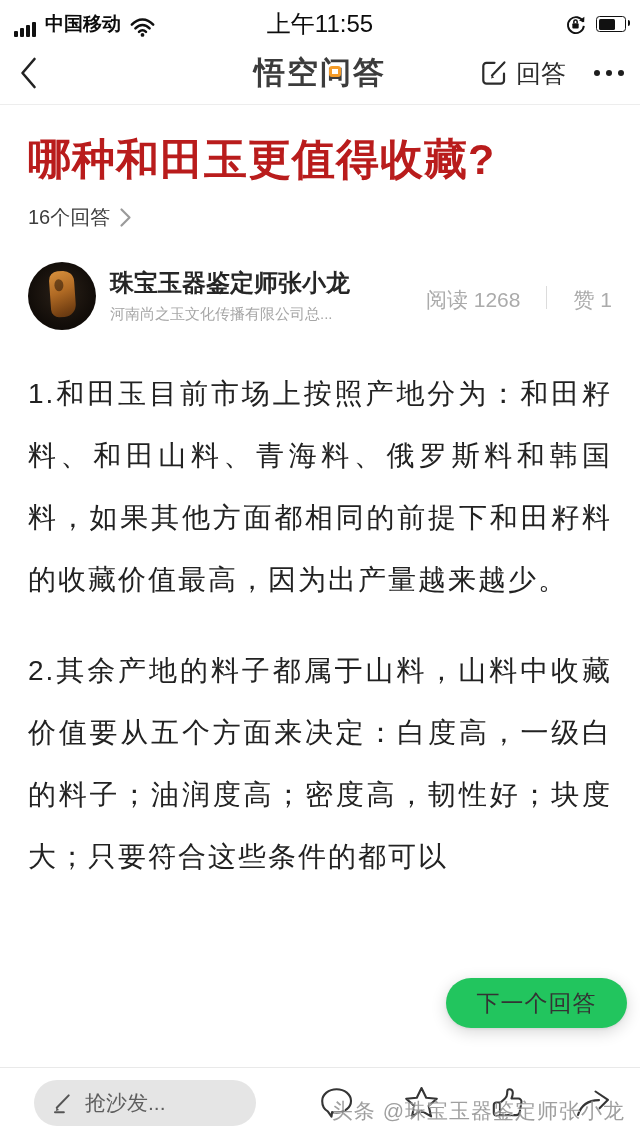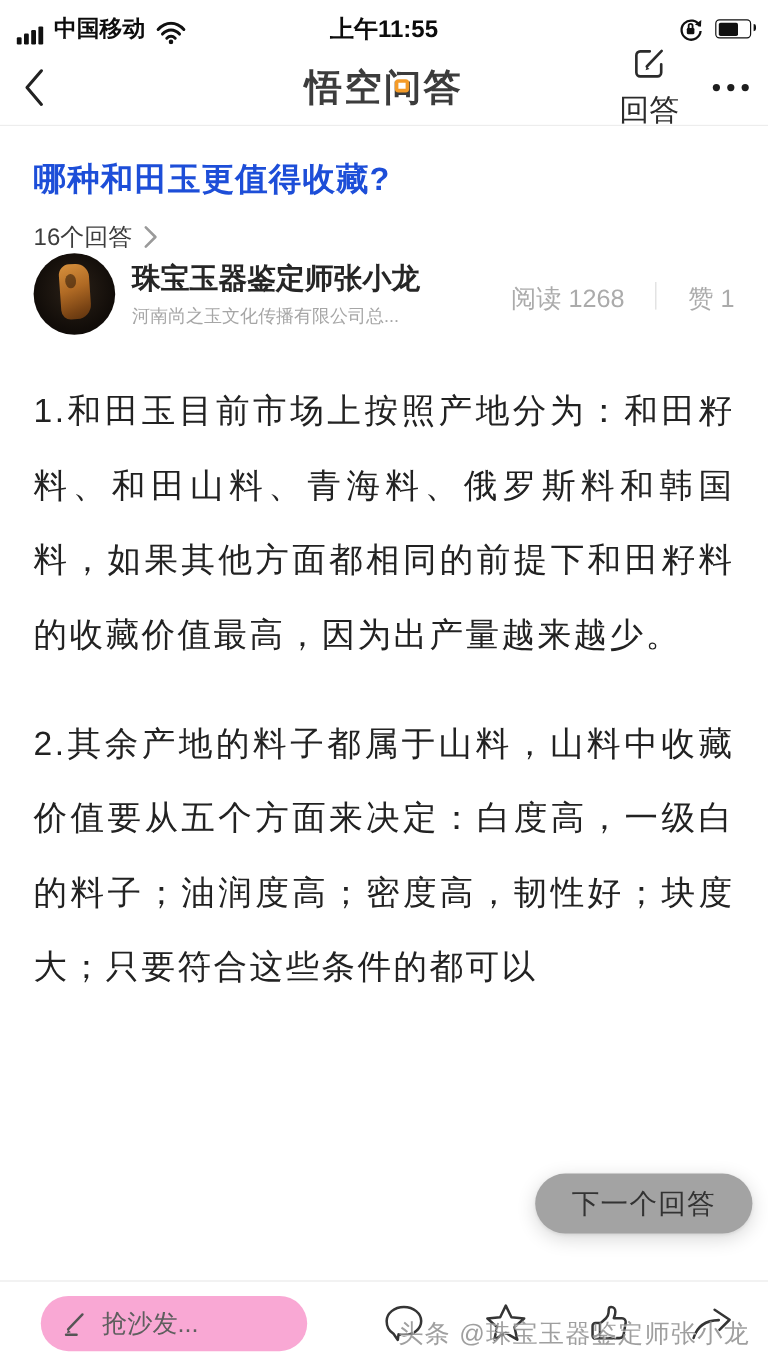--- a/index.html
+++ b/index.html
@@ -11,65 +11,65 @@
   svg{display:block}
   
   .status-bar{position:absolute;top:0;left:0;right:0;height:42px;display:flex;align-items:center;
     justify-content:space-between;padding:6px 14px 0;box-sizing:border-box;}
   .sb-left{display:flex;align-items:flex-end;gap:9px;}
   .signal{display:flex;align-items:flex-end;gap:2px;height:16px;}
   .signal i{display:block;width:4px;background:#111;border-radius:1px;}
   .signal i:nth-child(1){height:6px}.signal i:nth-child(2){height:9px}
   .signal i:nth-child(3){height:12px}.signal i:nth-child(4){height:15px}
   .carrier{font-size:19px;font-weight:700;color:#0c0c0c;}
-  .sb-time{position:absolute;left:50%;transform:translateX(-50%);font-size:20px;font-weight:700;color:#0c0c0c;text-align:center;}
+  .sb-time{position:absolute;left:50%;transform:translateX(-50%);font-size:24px;font-weight:400;color:#0c0c0c;text-align:center;}
   .sb-right{display:flex;align-items:center;gap:9px;}
   .battery{position:relative;width:28px;height:14px;border:1.5px solid #111;border-radius:3.5px;}
   .battery .fill{position:absolute;left:1.5px;top:1.5px;bottom:1.5px;width:58%;background:#111;border-radius:1.5px;}
   .battery:after{content:"";position:absolute;right:-5px;top:3px;width:2.5px;height:6px;background:#111;border-radius:0 2px 2px 0;}
   
   .nav-bar{position:absolute;top:42px;left:0;right:0;height:63px;display:flex;align-items:center;
     padding:0 16px;box-sizing:border-box;border-bottom:1px solid #ededed;background:#fff;}
   .back-btn{width:44px;display:flex;align-items:center;}
   .logo{position:absolute;left:50%;transform:translateX(-50%);font-size:31px;font-weight:700;
     color:#3c3c3c;letter-spacing:2px;white-space:nowrap;}
   .accent-wrap{position:relative;display:inline-block;}
   .accent-box{position:absolute;left:0.29em;top:0.44em;width:0.38em;height:0.38em;background:#fff;
     border:3px solid #f49b28;border-radius:3px;box-sizing:border-box;}
   .nav-right{margin-left:auto;display:flex;align-items:center;gap:28px;}
-  .answer-btn{display:flex;align-items:center;gap:7px;font-size:25px;color:#2b2b2b;flex-direction:column;}
+  .answer-btn{display:flex;align-items:center;gap:7px;font-size:25px;color:#2b2b2b;}
   .more-btn{display:flex;align-items:center;gap:6px;padding:6px 0;}
   .more-btn i{width:6px;height:6px;border-radius:50%;background:#1e1e1e;display:block;}
   
   .content{position:absolute;top:106px;left:0;right:0;padding:0 28px;box-sizing:border-box;}
-  .q-title{margin:27px 0 0;font-size:27px;line-height:1.25;font-weight:700;color:#1d4ed8;letter-spacing:1px;}
+  .q-title{margin:27px 0 0;font-size:43px;line-height:1.25;font-weight:700;color:#b91c1c;letter-spacing:1px;}
   .answers-row{margin-top:17px;display:flex;align-items:center;gap:9px;font-size:20px;color:#3d3d3d;width:max-content;justify-content:space-between;}
-  .author-row{display:flex;align-items:center;position:relative;}
+  .author-row{margin-top:31px;display:flex;align-items:center;position:relative;}
   .avatar{width:68px;height:68px;border-radius:50%;flex-shrink:0;position:relative;overflow:hidden;
     background:radial-gradient(circle at 50% 45%,#2b2118 0%,#120d09 65%,#0a0706 100%);}
   .jade{position:absolute;left:22px;top:9px;width:25px;height:46px;border-radius:9px 11px 12px 8px;
     background:linear-gradient(160deg,#d8913d 0%,#b06a24 45%,#7a4414 80%,#5d330f 100%);transform:rotate(-4deg);}
   .jade:after{content:"";position:absolute;left:5px;top:8px;width:9px;height:12px;border-radius:50%;background:rgba(40,22,8,.55);}
   .author-info{margin-left:14px;min-width:0;}
   .author-name{font-size:24px;font-weight:700;color:#262626;white-space:nowrap;}
   .author-sub{margin-top:6px;font-size:15px;color:#a6a6a6;white-space:nowrap;}
   .author-stats{position:absolute;right:0;top:24px;display:flex;align-items:flex-start;gap:26px;
     font-size:21px;color:#ababab;white-space:nowrap;}
   .stats-divider{width:1px;height:23px;background:#dcdcdc;}
   .answer-body{margin-top:33px;}
   .answer-body p{margin:0 0 29px;font-size:28px;line-height:62px;color:#222;letter-spacing:2px;
     text-align:justify;text-justify:inter-ideograph;}
   
-  .next-pill{position:absolute;left:446px;top:978px;width:181px;height:50px;background:#a3a3a3;border-radius:26px;
+  .next-pill{position:absolute;left:446px;top:978px;width:181px;height:50px;background:#22c55e;border-radius:26px;
     box-shadow:0 4px 16px rgba(0,0,0,.16),0 1px 3px rgba(0,0,0,.08);display:flex;align-items:center;justify-content:center;
     font-size:23px;color:#333;z-index:5;letter-spacing:1px;}
   
   .bottom-bar{position:absolute;left:0;right:0;bottom:0;height:71px;background:#fff;border-top:1px solid #e9e9e9;
     display:flex;align-items:center;padding:0 18px;box-sizing:border-box;z-index:4;}
-  .comment-pill{width:222px;height:46px;border-radius:23px;background:#f9a8d4;display:flex;align-items:center;
+  .comment-pill{width:222px;height:46px;border-radius:23px;background:#e5e5e5;display:flex;align-items:center;
     gap:11px;padding:0 17px;box-sizing:border-box;margin-left:16px;font-size:21px;color:#5e5e5e;flex-shrink:0;}
   .action-icons{flex:1;display:flex;align-items:center;justify-content:space-between;margin-left:62px;margin-right:10px;}
   .icon-btn{display:flex;align-items:center;justify-content:center;}
   
   .watermark{position:absolute;right:15px;top:1097px;z-index:6;font-size:21px;color:#8f8f8f;opacity:.85;
     letter-spacing:1px;text-shadow:1px 1px 0 rgba(255,255,255,.85);white-space:nowrap;}
 </style>
 </head>
 <body>
 

